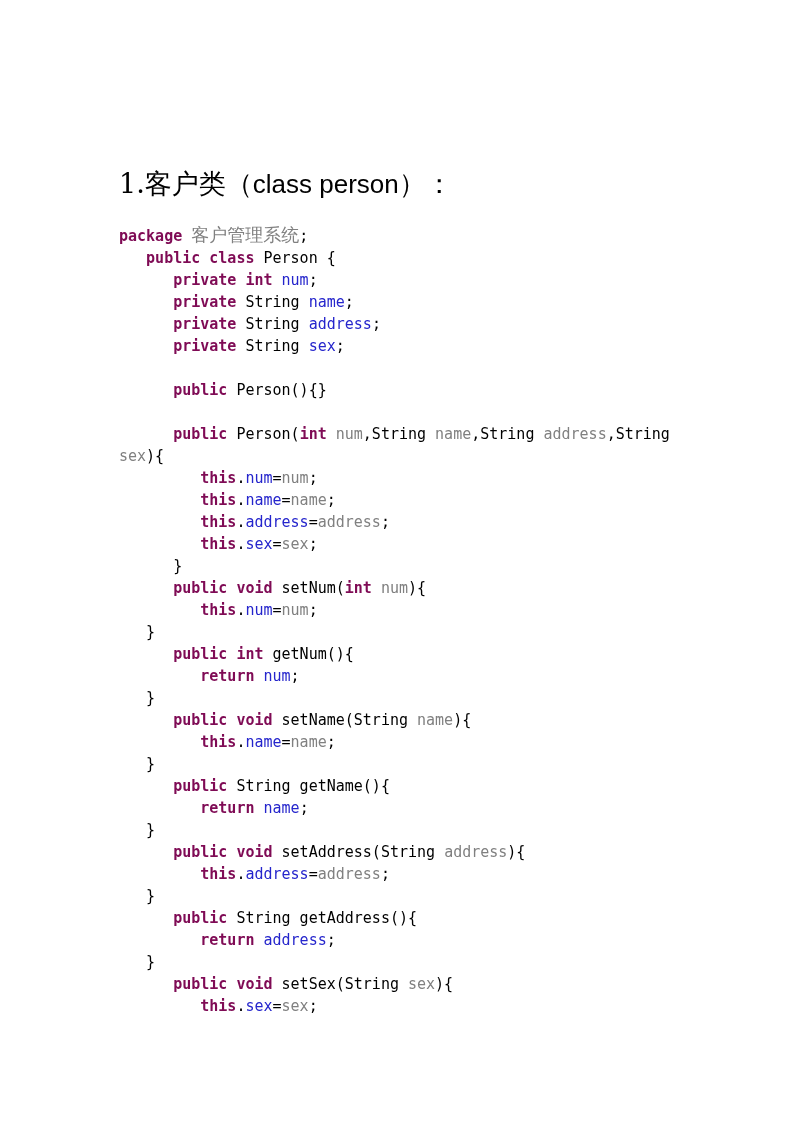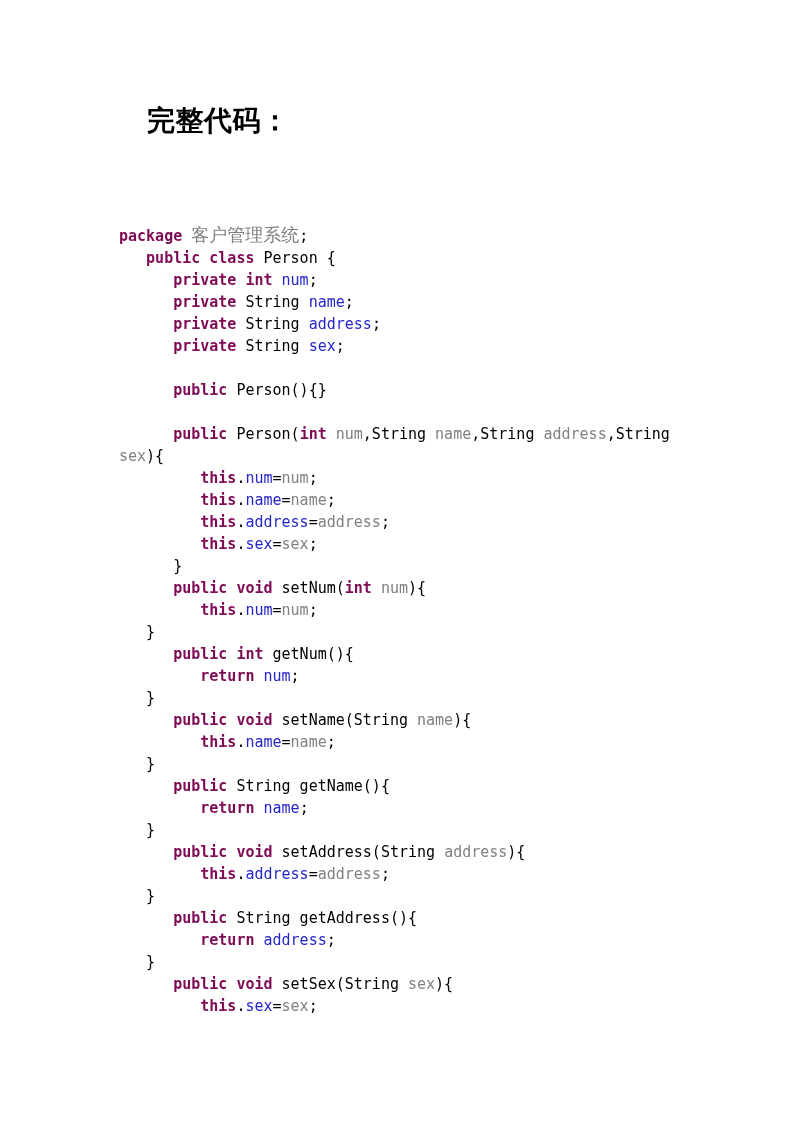--- a/index.html
+++ b/index.html
@@ -75,18 +75,20 @@
   .tok-id   { color: #2525CC; }
   .tok-var  { color: #808080; }
   .tok-pkg  { color: #808080; font-family: "DejaVu Serif", serif; font-size: 18px; }
   .tok-pln  { color: #000000; }
 </style>
 </head>
 <body>
 
 <div class="page">
 
-  <div class="heading-1">完整代码：</div>
 
+  <div class="heading-2">
+    <span>1.</span><span>客户类（</span><span class="latin">class person</span><span>）：</span>
+  </div>
 
   <div class="code-block" id="code-block"><div class="code-line"><span class="tok-kw">package</span><span class="tok-pln"> </span><span class="tok-pkg">客户管理系统</span><span class="tok-pln">;</span></div><div class="code-line"><span class="tok-pln">   </span><span class="tok-kw">public class</span><span class="tok-pln"> Person {</span></div><div class="code-line"><span class="tok-pln">      </span><span class="tok-kw">private int</span><span class="tok-pln"> </span><span class="tok-id">num</span><span class="tok-pln">;</span></div><div class="code-line"><span class="tok-pln">      </span><span class="tok-kw">private</span><span class="tok-pln"> String </span><span class="tok-id">name</span><span class="tok-pln">;</span></div><div class="code-line"><span class="tok-pln">      </span><span class="tok-kw">private</span><span class="tok-pln"> String </span><span class="tok-id">address</span><span class="tok-pln">;</span></div><div class="code-line"><span class="tok-pln">      </span><span class="tok-kw">private</span><span class="tok-pln"> String </span><span class="tok-id">sex</span><span class="tok-pln">;</span></div><div class="code-line blank"></div><div class="code-line"><span class="tok-pln">      </span><span class="tok-kw">public</span><span class="tok-pln"> Person(){}</span></div><div class="code-line blank"></div><div class="code-line"><span class="tok-pln">      </span><span class="tok-kw">public</span><span class="tok-pln"> Person(</span><span class="tok-kw">int</span><span class="tok-pln"> </span><span class="tok-var">num</span><span class="tok-pln">,String </span><span class="tok-var">name</span><span class="tok-pln">,String </span><span class="tok-var">address</span><span class="tok-pln">,String </span><span class="tok-var">sex</span><span class="tok-pln">){</span></div><div class="code-line"><span class="tok-pln">         </span><span class="tok-kw">this</span><span class="tok-pln">.</span><span class="tok-id">num</span><span class="tok-pln">=</span><span class="tok-var">num</span><span class="tok-pln">;</span></div><div class="code-line"><span class="tok-pln">         </span><span class="tok-kw">this</span><span class="tok-pln">.</span><span class="tok-id">name</span><span class="tok-pln">=</span><span class="tok-var">name</span><span class="tok-pln">;</span></div><div class="code-line"><span class="tok-pln">         </span><span class="tok-kw">this</span><span class="tok-pln">.</span><span class="tok-id">address</span><span class="tok-pln">=</span><span class="tok-var">address</span><span class="tok-pln">;</span></div><div class="code-line"><span class="tok-pln">         </span><span class="tok-kw">this</span><span class="tok-pln">.</span><span class="tok-id">sex</span><span class="tok-pln">=</span><span class="tok-var">sex</span><span class="tok-pln">;</span></div><div class="code-line"><span class="tok-pln">      }</span></div><div class="code-line"><span class="tok-pln">      </span><span class="tok-kw">public void</span><span class="tok-pln"> setNum(</span><span class="tok-kw">int</span><span class="tok-pln"> </span><span class="tok-var">num</span><span class="tok-pln">){</span></div><div class="code-line"><span class="tok-pln">         </span><span class="tok-kw">this</span><span class="tok-pln">.</span><span class="tok-id">num</span><span class="tok-pln">=</span><span class="tok-var">num</span><span class="tok-pln">;</span></div><div class="code-line"><span class="tok-pln">   }</span></div><div class="code-line"><span class="tok-pln">      </span><span class="tok-kw">public int</span><span class="tok-pln"> getNum(){</span></div><div class="code-line"><span class="tok-pln">         </span><span class="tok-kw">return</span><span class="tok-pln"> </span><span class="tok-id">num</span><span class="tok-pln">;</span></div><div class="code-line"><span class="tok-pln">   }</span></div><div class="code-line"><span class="tok-pln">      </span><span class="tok-kw">public void</span><span class="tok-pln"> setName(String </span><span class="tok-var">name</span><span class="tok-pln">){</span></div><div class="code-line"><span class="tok-pln">         </span><span class="tok-kw">this</span><span class="tok-pln">.</span><span class="tok-id">name</span><span class="tok-pln">=</span><span class="tok-var">name</span><span class="tok-pln">;</span></div><div class="code-line"><span class="tok-pln">   }</span></div><div class="code-line"><span class="tok-pln">      </span><span class="tok-kw">public</span><span class="tok-pln"> String getName(){</span></div><div class="code-line"><span class="tok-pln">         </span><span class="tok-kw">return</span><span class="tok-pln"> </span><span class="tok-id">name</span><span class="tok-pln">;</span></div><div class="code-line"><span class="tok-pln">   }</span></div><div class="code-line"><span class="tok-pln">      </span><span class="tok-kw">public void</span><span class="tok-pln"> setAddress(String </span><span class="tok-var">address</span><span class="tok-pln">){</span></div><div class="code-line"><span class="tok-pln">         </span><span class="tok-kw">this</span><span class="tok-pln">.</span><span class="tok-id">address</span><span class="tok-pln">=</span><span class="tok-var">address</span><span class="tok-pln">;</span></div><div class="code-line"><span class="tok-pln">   }</span></div><div class="code-line"><span class="tok-pln">      </span><span class="tok-kw">public</span><span class="tok-pln"> String getAddress(){</span></div><div class="code-line"><span class="tok-pln">         </span><span class="tok-kw">return</span><span class="tok-pln"> </span><span class="tok-id">address</span><span class="tok-pln">;</span></div><div class="code-line"><span class="tok-pln">   }</span></div><div class="code-line"><span class="tok-pln">      </span><span class="tok-kw">public void</span><span class="tok-pln"> setSex(String </span><span class="tok-var">sex</span><span class="tok-pln">){</span></div><div class="code-line"><span class="tok-pln">         </span><span class="tok-kw">this</span><span class="tok-pln">.</span><span class="tok-id">sex</span><span class="tok-pln">=</span><span class="tok-var">sex</span><span class="tok-pln">;</span></div></div>
 
 </div>
 
 </body></html>

